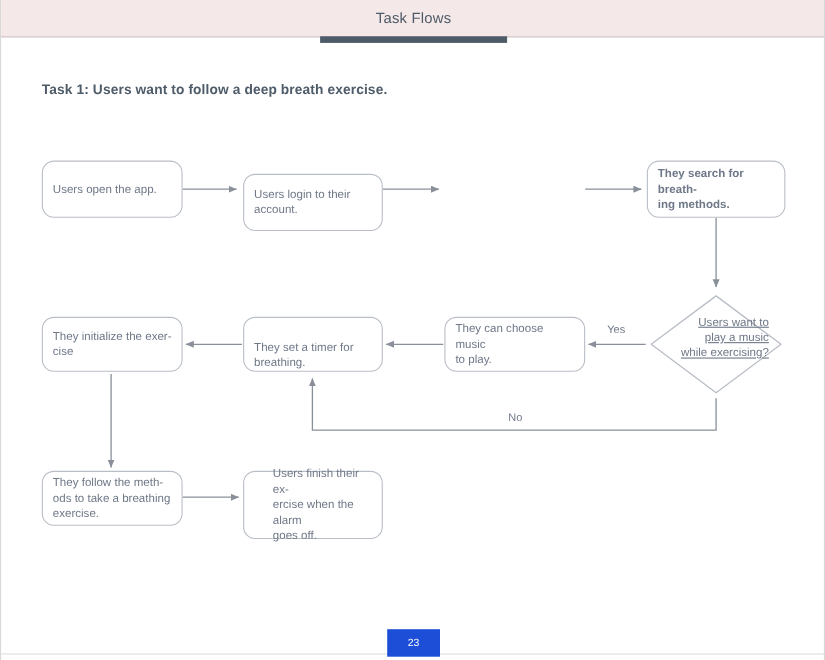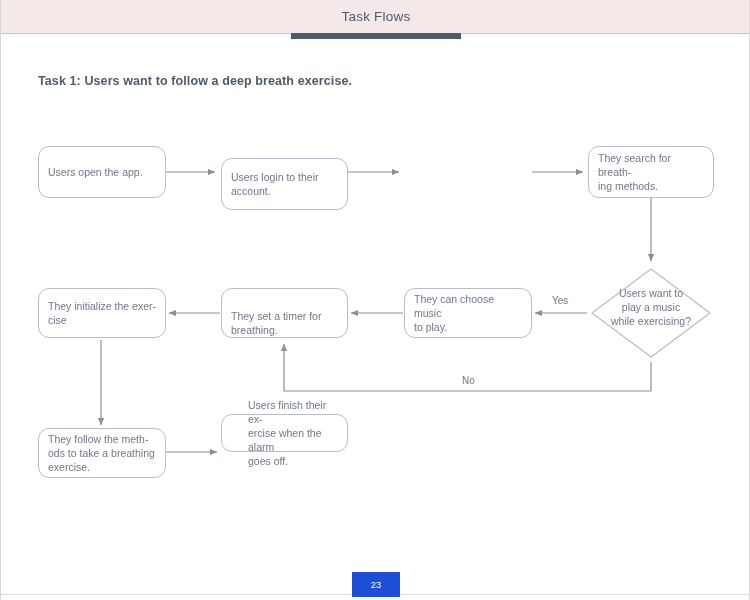--- a/index.html
+++ b/index.html
@@ -105,25 +105,26 @@
   .diamond-wrap svg {
     position: absolute;
     left: 0;
     top: 0;
   }
   .diamond-label {
     position: absolute;
     left: 14px;
     top: 20px;
     width: 96px;
-    text-align: center;
+    text-align: right;
     font-size: 10.5px;
     line-height: 14px;
     color: #6f7888;
     white-space: pre-line;
+    text-decoration: underline;
   }
   .edge-label {
     position: absolute;
     font-size: 10px;
     color: #6f7888;
   }
   
   .footer-rule {
     position: absolute;
     left: 0;
@@ -189,21 +190,21 @@
     <div class="node" style="left:37px; top:146px; width:128px; height:52px;">
       <span>Users open the app.</span>
     </div>
 
     <div class="node" style="left:220px; top:158px; width:127px; height:52px;">
       <span>Users login to their
 account.</span>
     </div>
 
 
-    <div class="node" style="left:587px; top:146px; width:126px; height:52px;">
+    <div class="node" style="left:587px; top:146px; width:126px; height:52px;font-weight:bold;">
       <span>They search for breath-
 ing methods.</span>
     </div>
 
     <div class="diamond-wrap">
       <svg width="124" height="94">
         <path d="M62,3 L121,47 L62,91 L3,47 Z" fill="#ffffff" stroke="#b9bec6" stroke-width="1.2" stroke-linejoin="round"></path>
       </svg>
       <div class="diamond-label">Users want to
 play a music
@@ -224,21 +225,21 @@
       <span>They initialize the exer-
 cise</span>
     </div>
 
     <div class="node" style="left:37px; top:428px; width:128px; height:50px;">
       <span>They follow the meth-
 ods to take a breathing
 exercise.</span>
     </div>
 
-    <div class="node" style="left:220px; top:414px; width:127px; height:38px;padding-left:26px;">
+    <div class="node" style="left:220px; top:428px; width:127px; height:62px;padding-left:26px;">
       <span>Users finish their ex-
 ercise when the alarm
 goes off.</span>
     </div>
 
     <div class="edge-label" style="left:551px; top:295px;">Yes</div>
     <div class="edge-label" style="left:461px; top:375px;">No</div>
   </div>
 
   <div class="footer-rule"></div>

